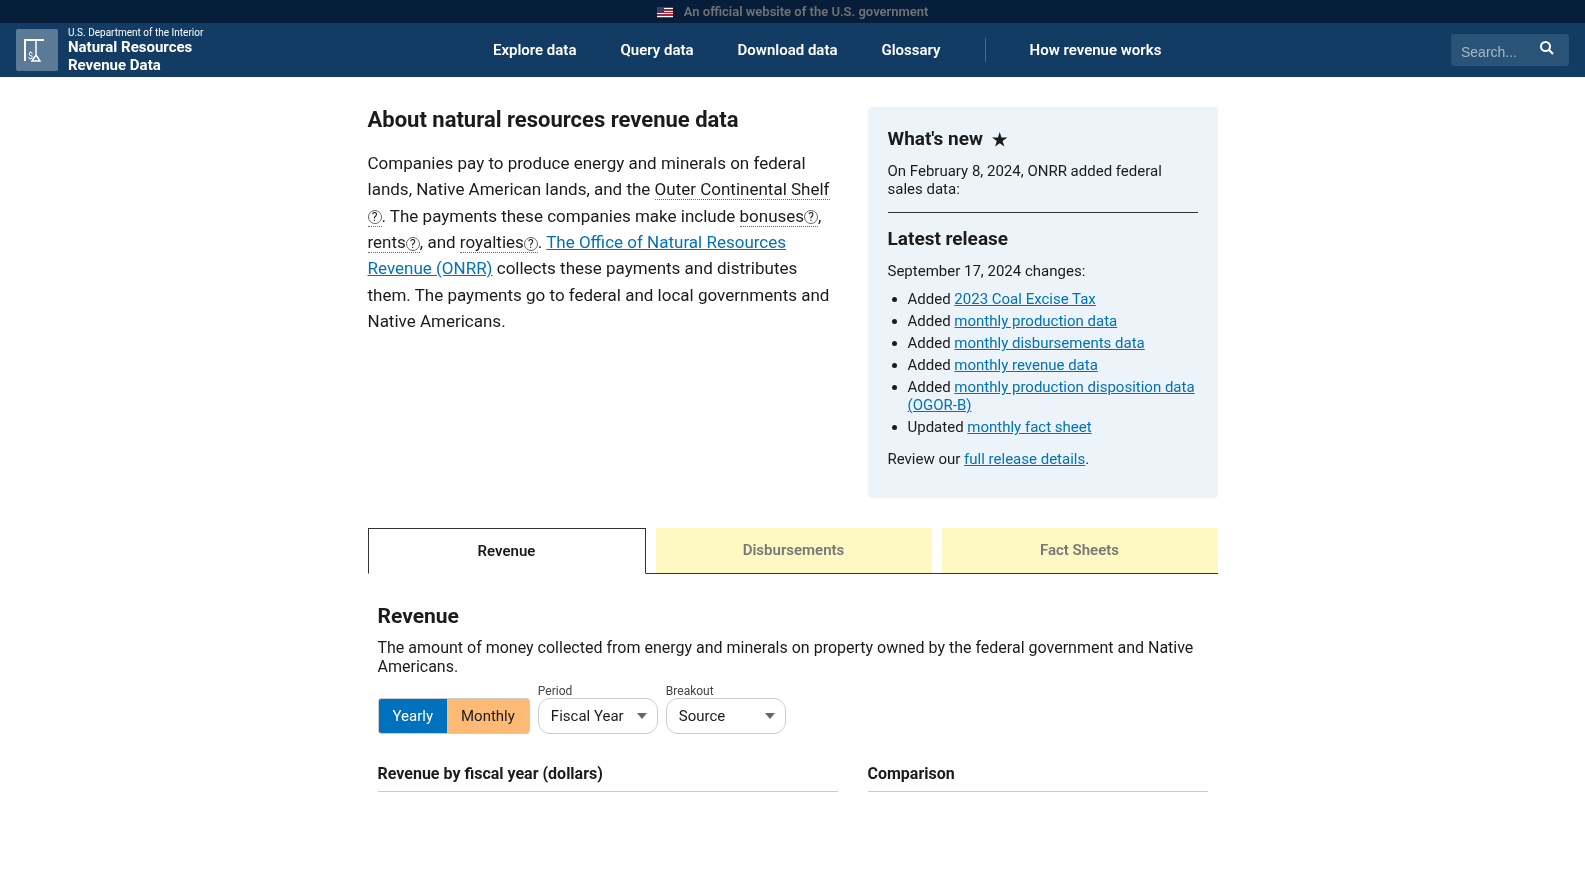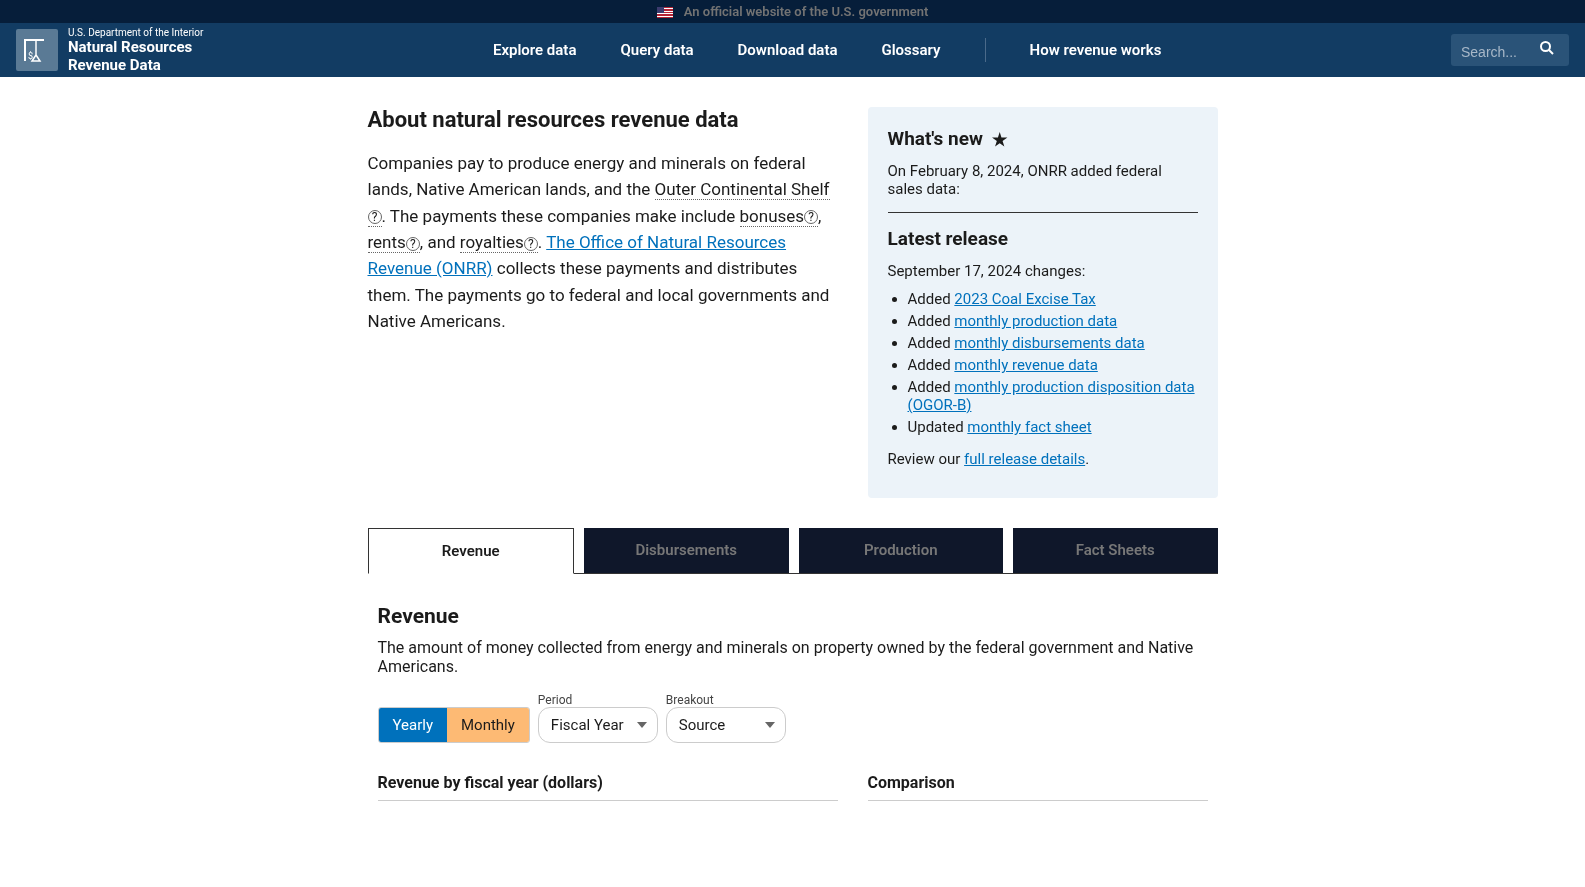--- a/index.html
+++ b/index.html
@@ -27,25 +27,25 @@
 .dotted{border-bottom:1px dotted #666;text-decoration:none;color:inherit}
 .info-circ{display:inline-block;font-size:12px;border:1px solid #666;border-radius:50%;width:14px;height:14px;line-height:12px;text-align:center;vertical-align:middle}
 .sidebar{background:#ecf3f9;border-radius:4px;padding:20px}
 .sidebar h3{font-size:19px;font-weight:700;margin-bottom:12px}
 .burst{display:inline-block;width:16px;height:16px;background:#1b1b1b;clip-path:polygon(50% 0%,61% 35%,98% 35%,68% 57%,79% 91%,50% 70%,21% 91%,32% 57%,2% 35%,39% 35%);vertical-align:middle;margin-left:4px}
 .sidebar p{font-size:15px;margin-bottom:10px}
 .sidebar ul{margin-left:20px;font-size:15px;margin-bottom:14px}
 .sidebar li{margin-bottom:4px}
 .sidebar hr{border:none;border-top:1px solid #333;margin:14px 0}
 .tabs-row{display:flex;gap:10px;margin-top:30px;border-bottom:1px solid #333}
-.tab{flex:1;padding:13px;text-align:center;background:#0f172a;color:#777;font-weight:600;font-size:15px;cursor:pointer}
+.tab{flex:1;padding:13px;text-align:center;background:#fef9c3;color:#777;font-weight:600;font-size:15px;cursor:pointer}
 .tab.active{background:#fff;border:1px solid #333;border-bottom:1px solid #fff;margin-bottom:-1px;color:#1b1b1b}
 .tab-content{padding:30px 10px}
 .tab-content h3{font-size:21px;font-weight:700;margin-bottom:10px}
-.tab-content>p{font-size:16px;margin-bottom:17px}
+.tab-content>p{font-size:16px;margin-bottom:8px}
 .controls-row{display:flex;gap:8px;align-items:flex-end;margin-bottom:30px}
 .toggle-group{display:flex;border:1px solid #ccc;border-radius:3px;overflow:hidden}
 .toggle-btn{padding:8px 14px;font-size:15px;background:#fdba74;cursor:pointer}
 .toggle-btn.active{background:#0071bc;color:#fff}
 .select-group label{font-size:12px;color:#444;display:block;}
 .select-box{border:1px solid #ccc;border-radius:12px;padding:8px 30px 8px 12px;font-size:15px;position:relative;min-width:120px;cursor:pointer}
 .select-box::after{content:'';position:absolute;right:10px;top:50%;transform:translateY(-50%);border-left:5px solid transparent;border-right:5px solid transparent;border-top:6px solid #666}
 .charts-row{display:grid;grid-template-columns:1fr 340px;gap:30px}
 .chart-title{font-size:16px;font-weight:700;border-bottom:1px solid #ccc;padding-bottom:8px;margin-bottom:12px}
 </style>
@@ -114,21 +114,20 @@
         <li><span>Added </span><a>monthly production disposition data (OGOR-B)</a></li>
         <li><span>Updated </span><a>monthly fact sheet</a></li>
       </ul>
       <p><span>Review our </span><a>full release details</a><span>.</span></p>
     </div>
   </div>
 
   <div class="tabs-row">
     <div class="tab active">Revenue</div>
     <div class="tab">Disbursements</div>
-    <div class="tab">Production</div>
     <div class="tab">Fact Sheets</div>
   </div>
 
   <div class="tab-content">
     <h3>Revenue</h3>
     <p>The amount of money collected from energy and minerals on property owned by the federal government and Native Americans.</p>
     <div class="controls-row">
       <div class="toggle-group">
         <div class="toggle-btn active">Yearly</div>
         <div class="toggle-btn">Monthly</div>

